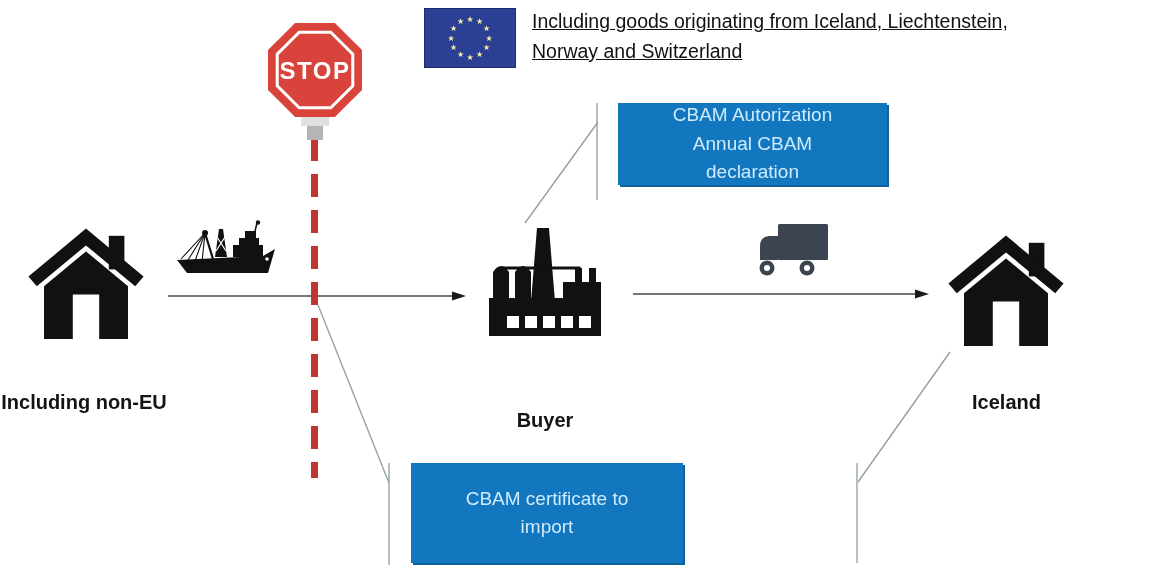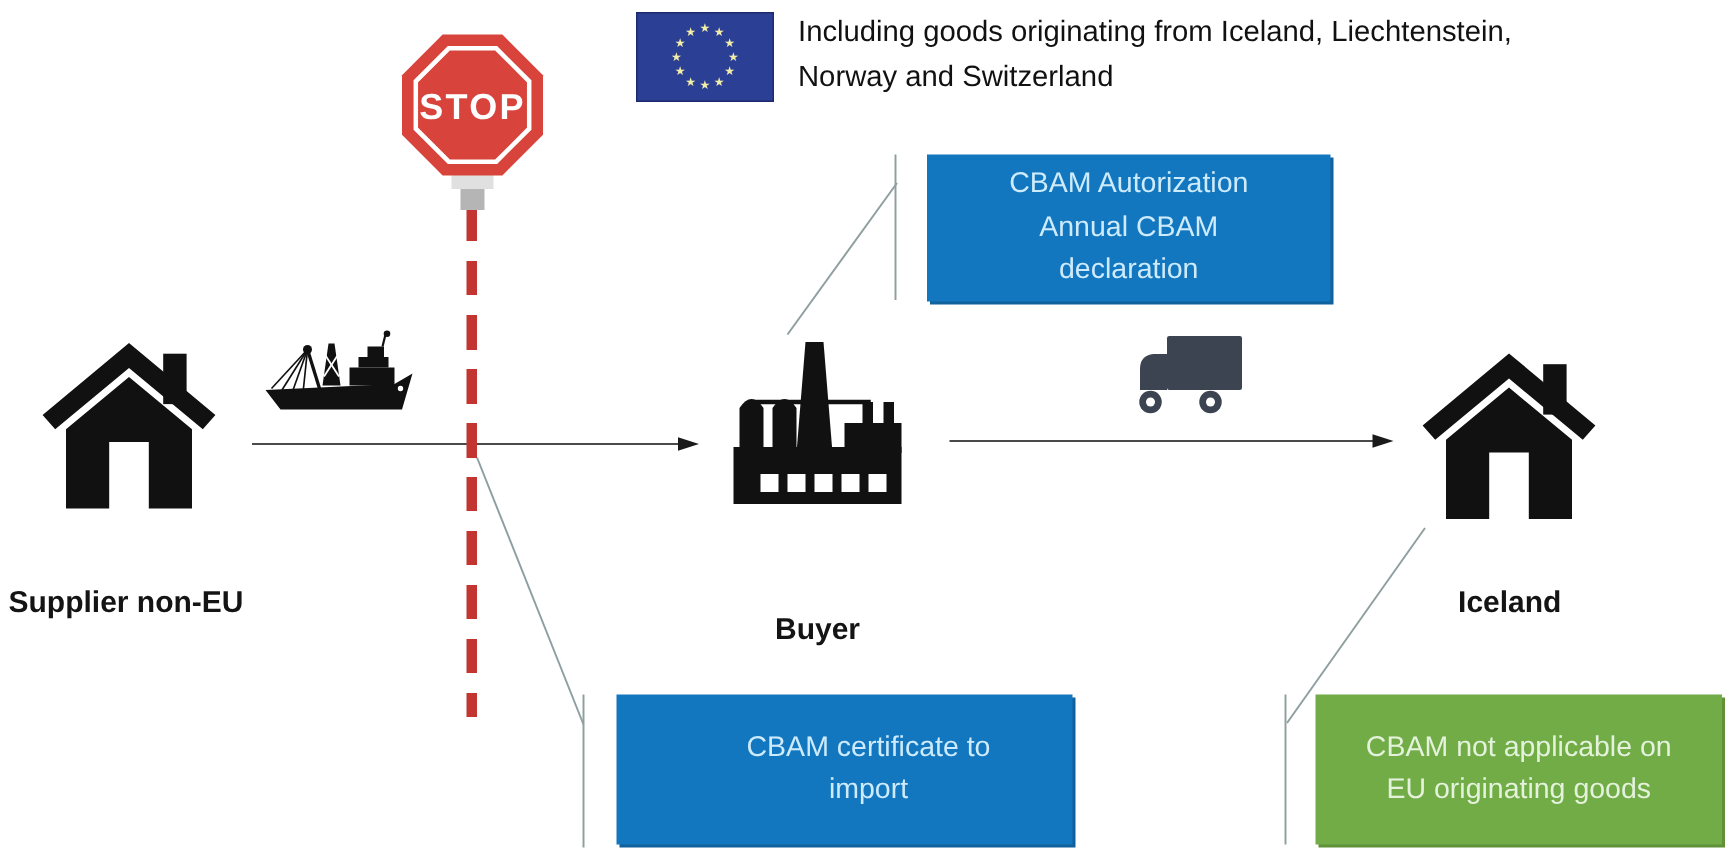--- a/index.html
+++ b/index.html
@@ -4,21 +4,21 @@
 <style>
   html,body{margin:0;padding:0;background:#fff;}
   .canvas{
     position:relative;width:1153px;height:578px;background:#ffffff;
     font-family:"Liberation Sans",sans-serif;overflow:hidden;
   }
   .abs{position:absolute;}
   .overlay{position:absolute;left:0;top:0;width:1153px;height:578px;pointer-events:none;}
   .note{
     position:absolute;left:532px;top:7px;font-size:19.5px;line-height:29.5px;
-    color:#111;white-space:pre-line;
+    color:#111;white-space:pre-line;text-decoration:underline;
   }
   .node-label{
     position:absolute;top:391px;font-weight:700;font-size:20px;color:#141414;text-align:center;
   }
   .callout{
     position:absolute;display:flex;align-items:center;justify-content:center;
     text-align:center;font-size:19px;line-height:1.5;white-space:pre-line;
   }
   .callout.blue{background:#1277BE;color:#CDEBFC;box-shadow:2px 2px 0 #11619C;}
   .callout.green{background:#71AC47;color:#E4F2DC;box-shadow:2px 2px 0 #5F9139;}
@@ -139,25 +139,23 @@
     <circle cx="51" cy="46" r="7.5"></circle>
     <circle cx="51" cy="46" r="3" fill="#ffffff"></circle>
   </svg>
 
   <svg class="abs" style="left:945px;top:232px;" width="122" height="120" viewBox="0 0 100 100" fill="#111111">
     <rect x="69" y="9" width="13" height="28"></rect>
     <polygon points="2,43 50,3 98,43 91,51 50,17 9,51"></polygon>
     <path d="M15,51 L50,22 L85,51 L85,95 L61,95 L61,58 L39,58 L39,95 L15,95 Z"></path>
   </svg>
 
-  <div class="node-label" style="left:0px;width:168px;">Supplier non-EU</div>
+  <div class="node-label" style="left:0px;width:168px;">Including non-EU</div>
   <div class="node-label" style="left:480px;width:130px;margin-top:18px;">Buyer</div>
   <div class="node-label" style="left:940px;width:133px;">Iceland</div>
 
-  <div class="callout blue" style="left:618px;top:103px;width:269px;height:98px;">CBAM Autorization
+  <div class="callout blue" style="left:618px;top:103px;width:269px;height:82px;">CBAM Autorization
 Annual CBAM
 declaration</div>
-  <div class="callout blue" style="left:411px;top:463px;width:272px;height:100px;padding-left:32px;">CBAM certificate to
+  <div class="callout blue" style="left:411px;top:463px;width:272px;height:100px;">CBAM certificate to
 import</div>
-  <div class="callout green" style="left:877px;top:463px;width:271px;height:100px;">CBAM not applicable on
-EU originating goods</div>
 
 </div>
 
 </body></html>

